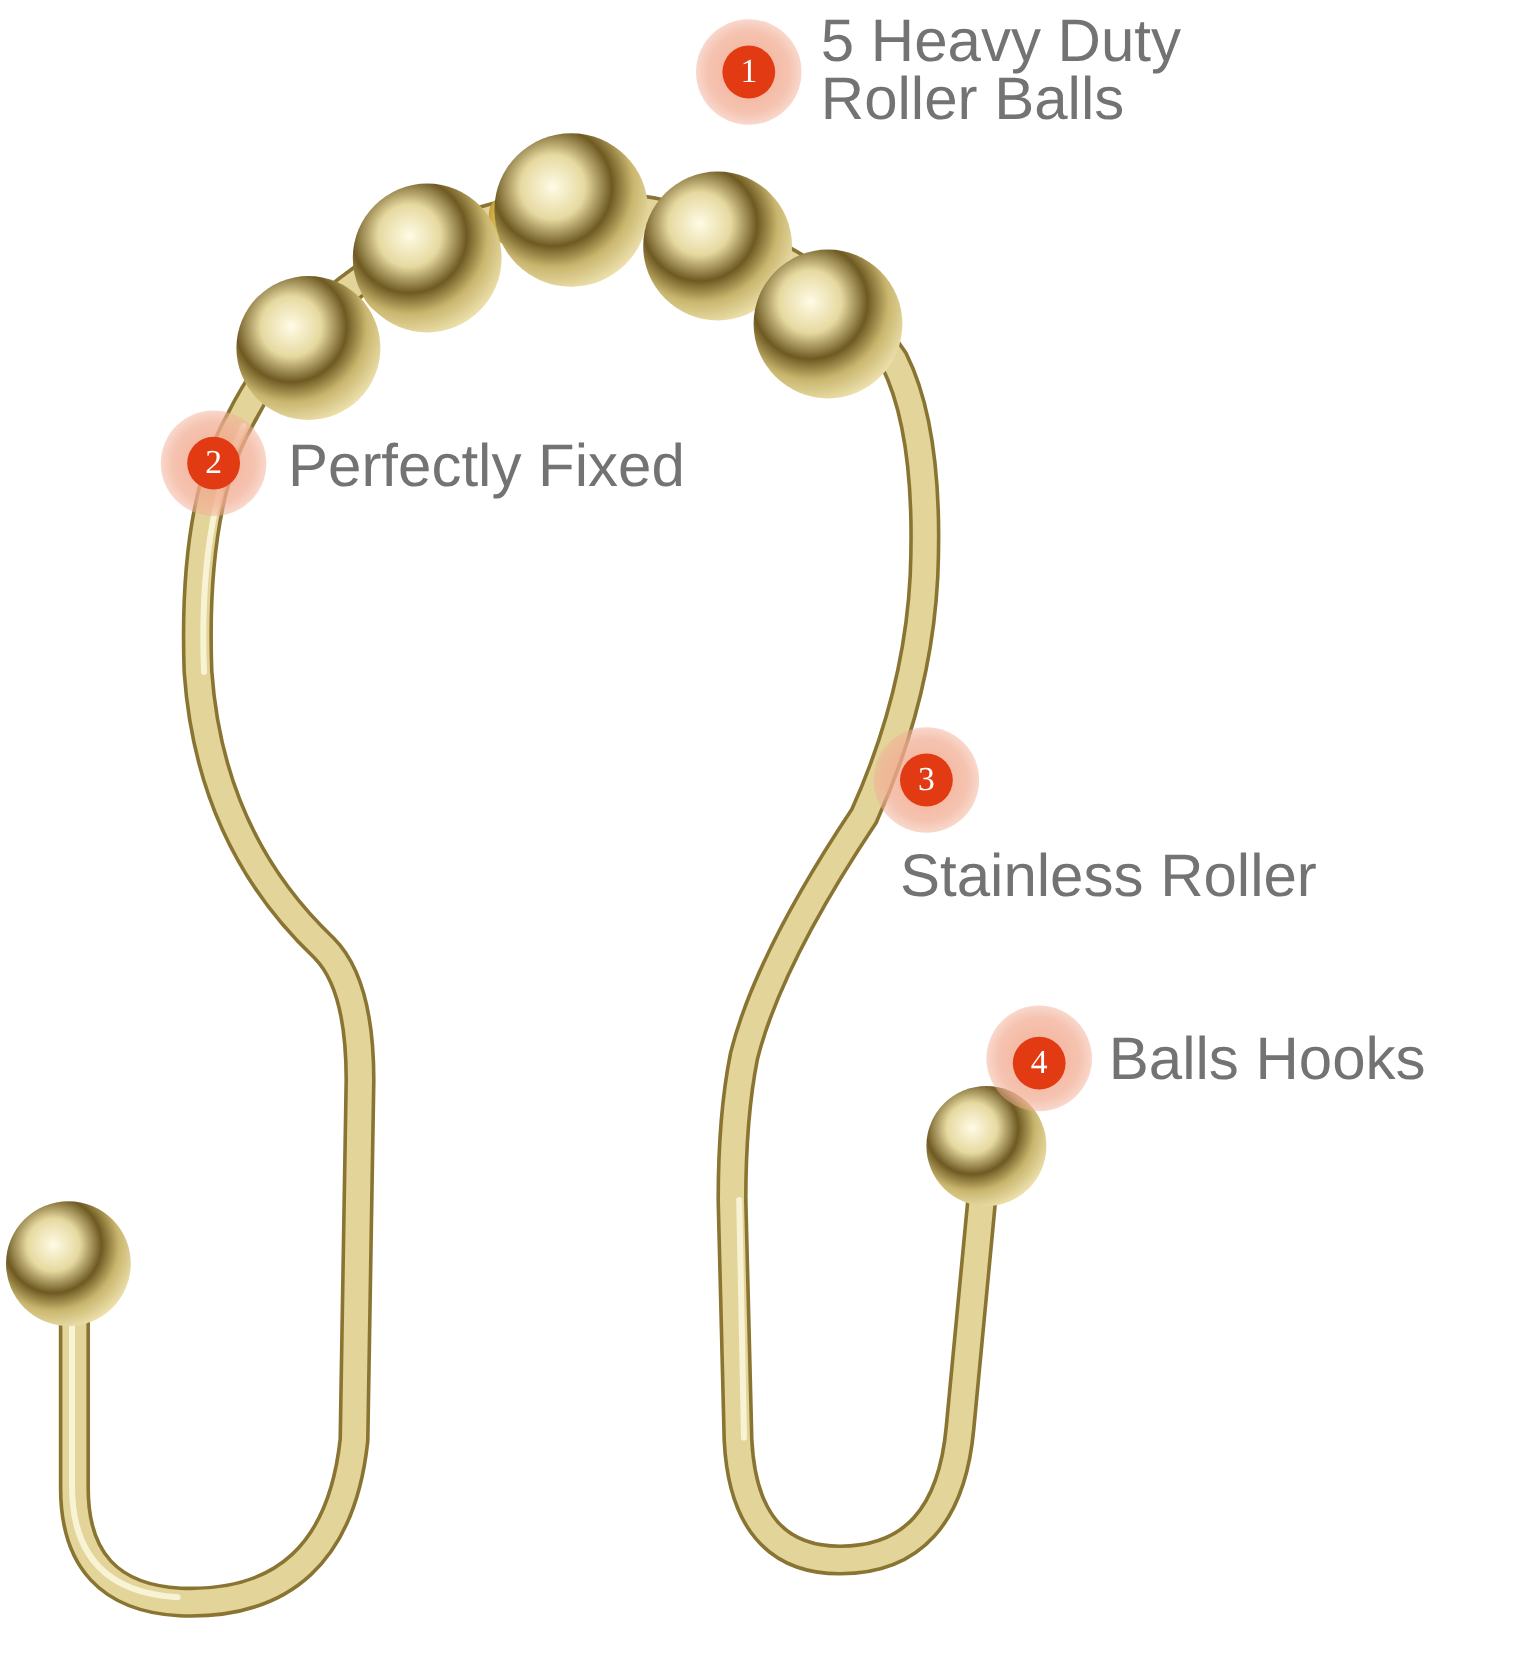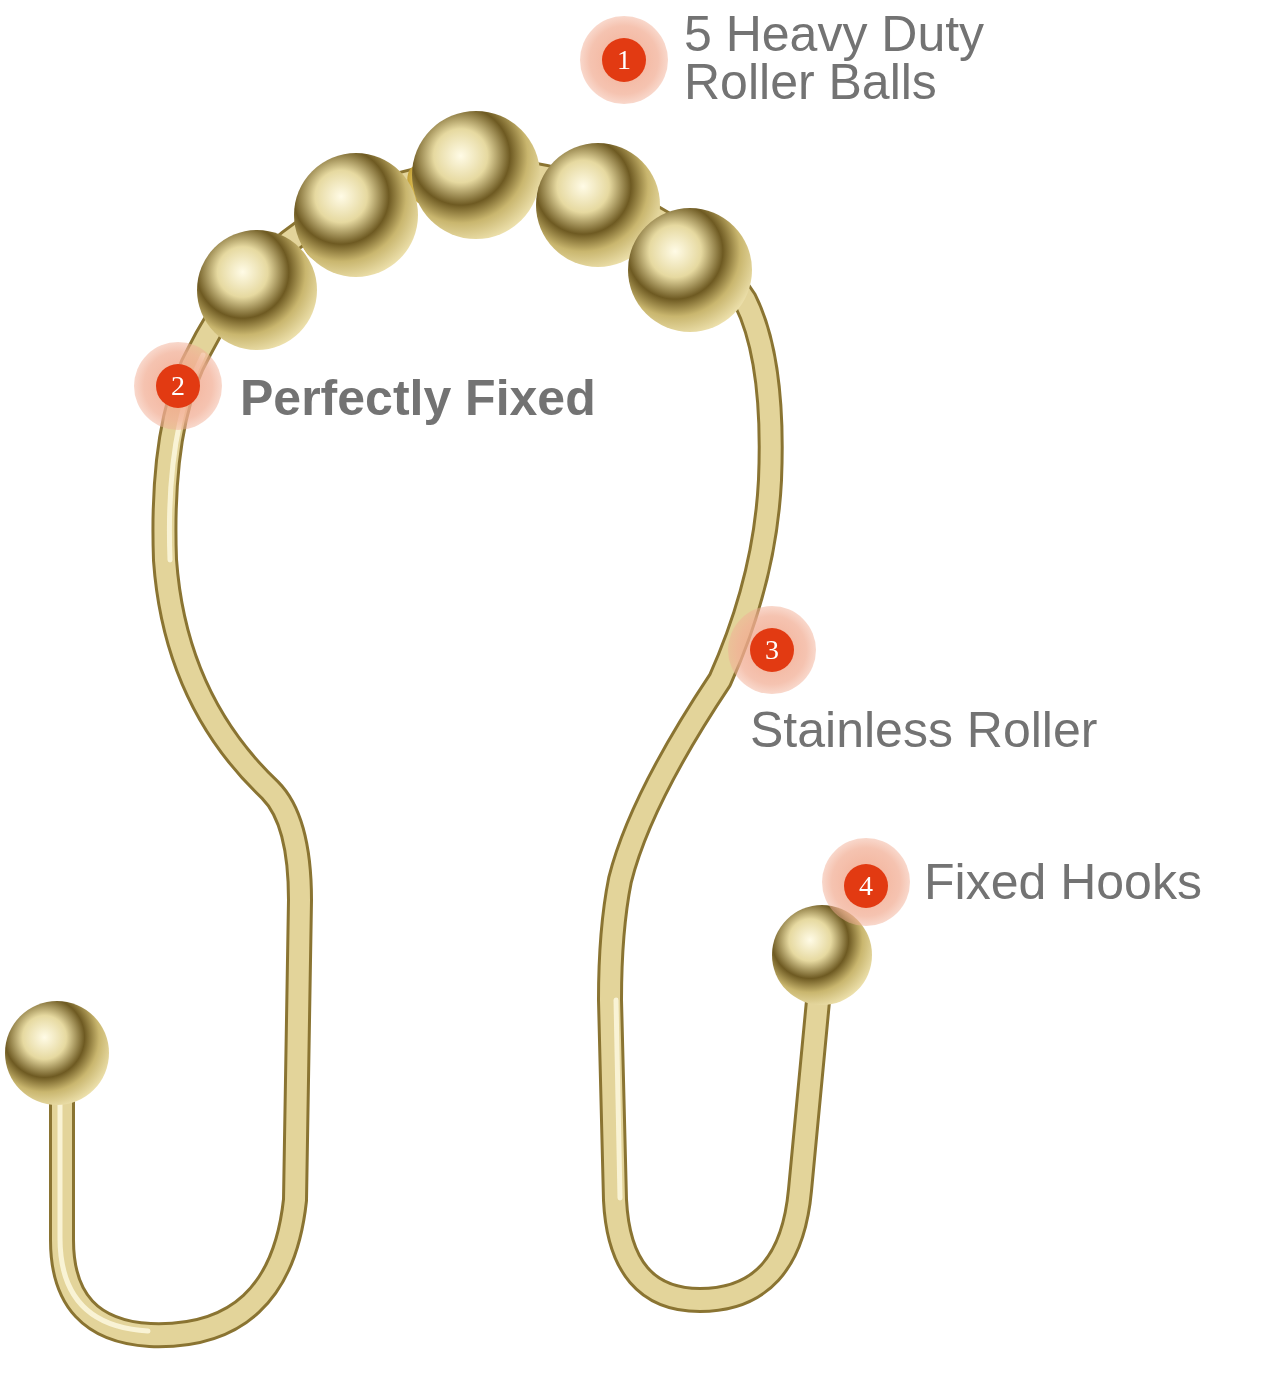--- a/index.html
+++ b/index.html
@@ -118,28 +118,28 @@
   <div class="callout" style="left:580px; top:14px;">
     <div class="badge-halo" style="left:0; top:2px;"></div>
     <div class="badge" style="left:22px; top:24px;">1</div>
     <div class="label" style="left:104px; top:-10px;">5 Heavy Duty</div>
     <div class="label" style="left:104px; top:38px;">Roller Balls</div>
   </div>
 
   <div class="callout" style="left:134px; top:342px;">
     <div class="badge-halo" style="left:0; top:0;"></div>
     <div class="badge" style="left:22px; top:22px;">2</div>
-    <div class="label" style="left:106px; top:26px;font-weight:bold;">Perfectly Fixed</div>
+    <div class="label" style="left:106px; top:16px;">Perfectly Fixed</div>
   </div>
 
   <div class="callout" style="left:728px; top:606px;">
     <div class="badge-halo" style="left:0; top:0;"></div>
     <div class="badge" style="left:22px; top:22px;">3</div>
     <div class="label" style="left:22px; top:94px;">Stainless Roller</div>
   </div>
 
   <div class="callout" style="left:822px; top:838px;">
     <div class="badge-halo" style="left:0; top:0;"></div>
     <div class="badge" style="left:22px; top:26px;">4</div>
-    <div class="label" style="left:102px; top:14px;">Fixed Hooks</div>
+    <div class="label" style="left:102px; top:14px;">Balls Hooks</div>
   </div>
 
 </div>
 
 </body></html>

